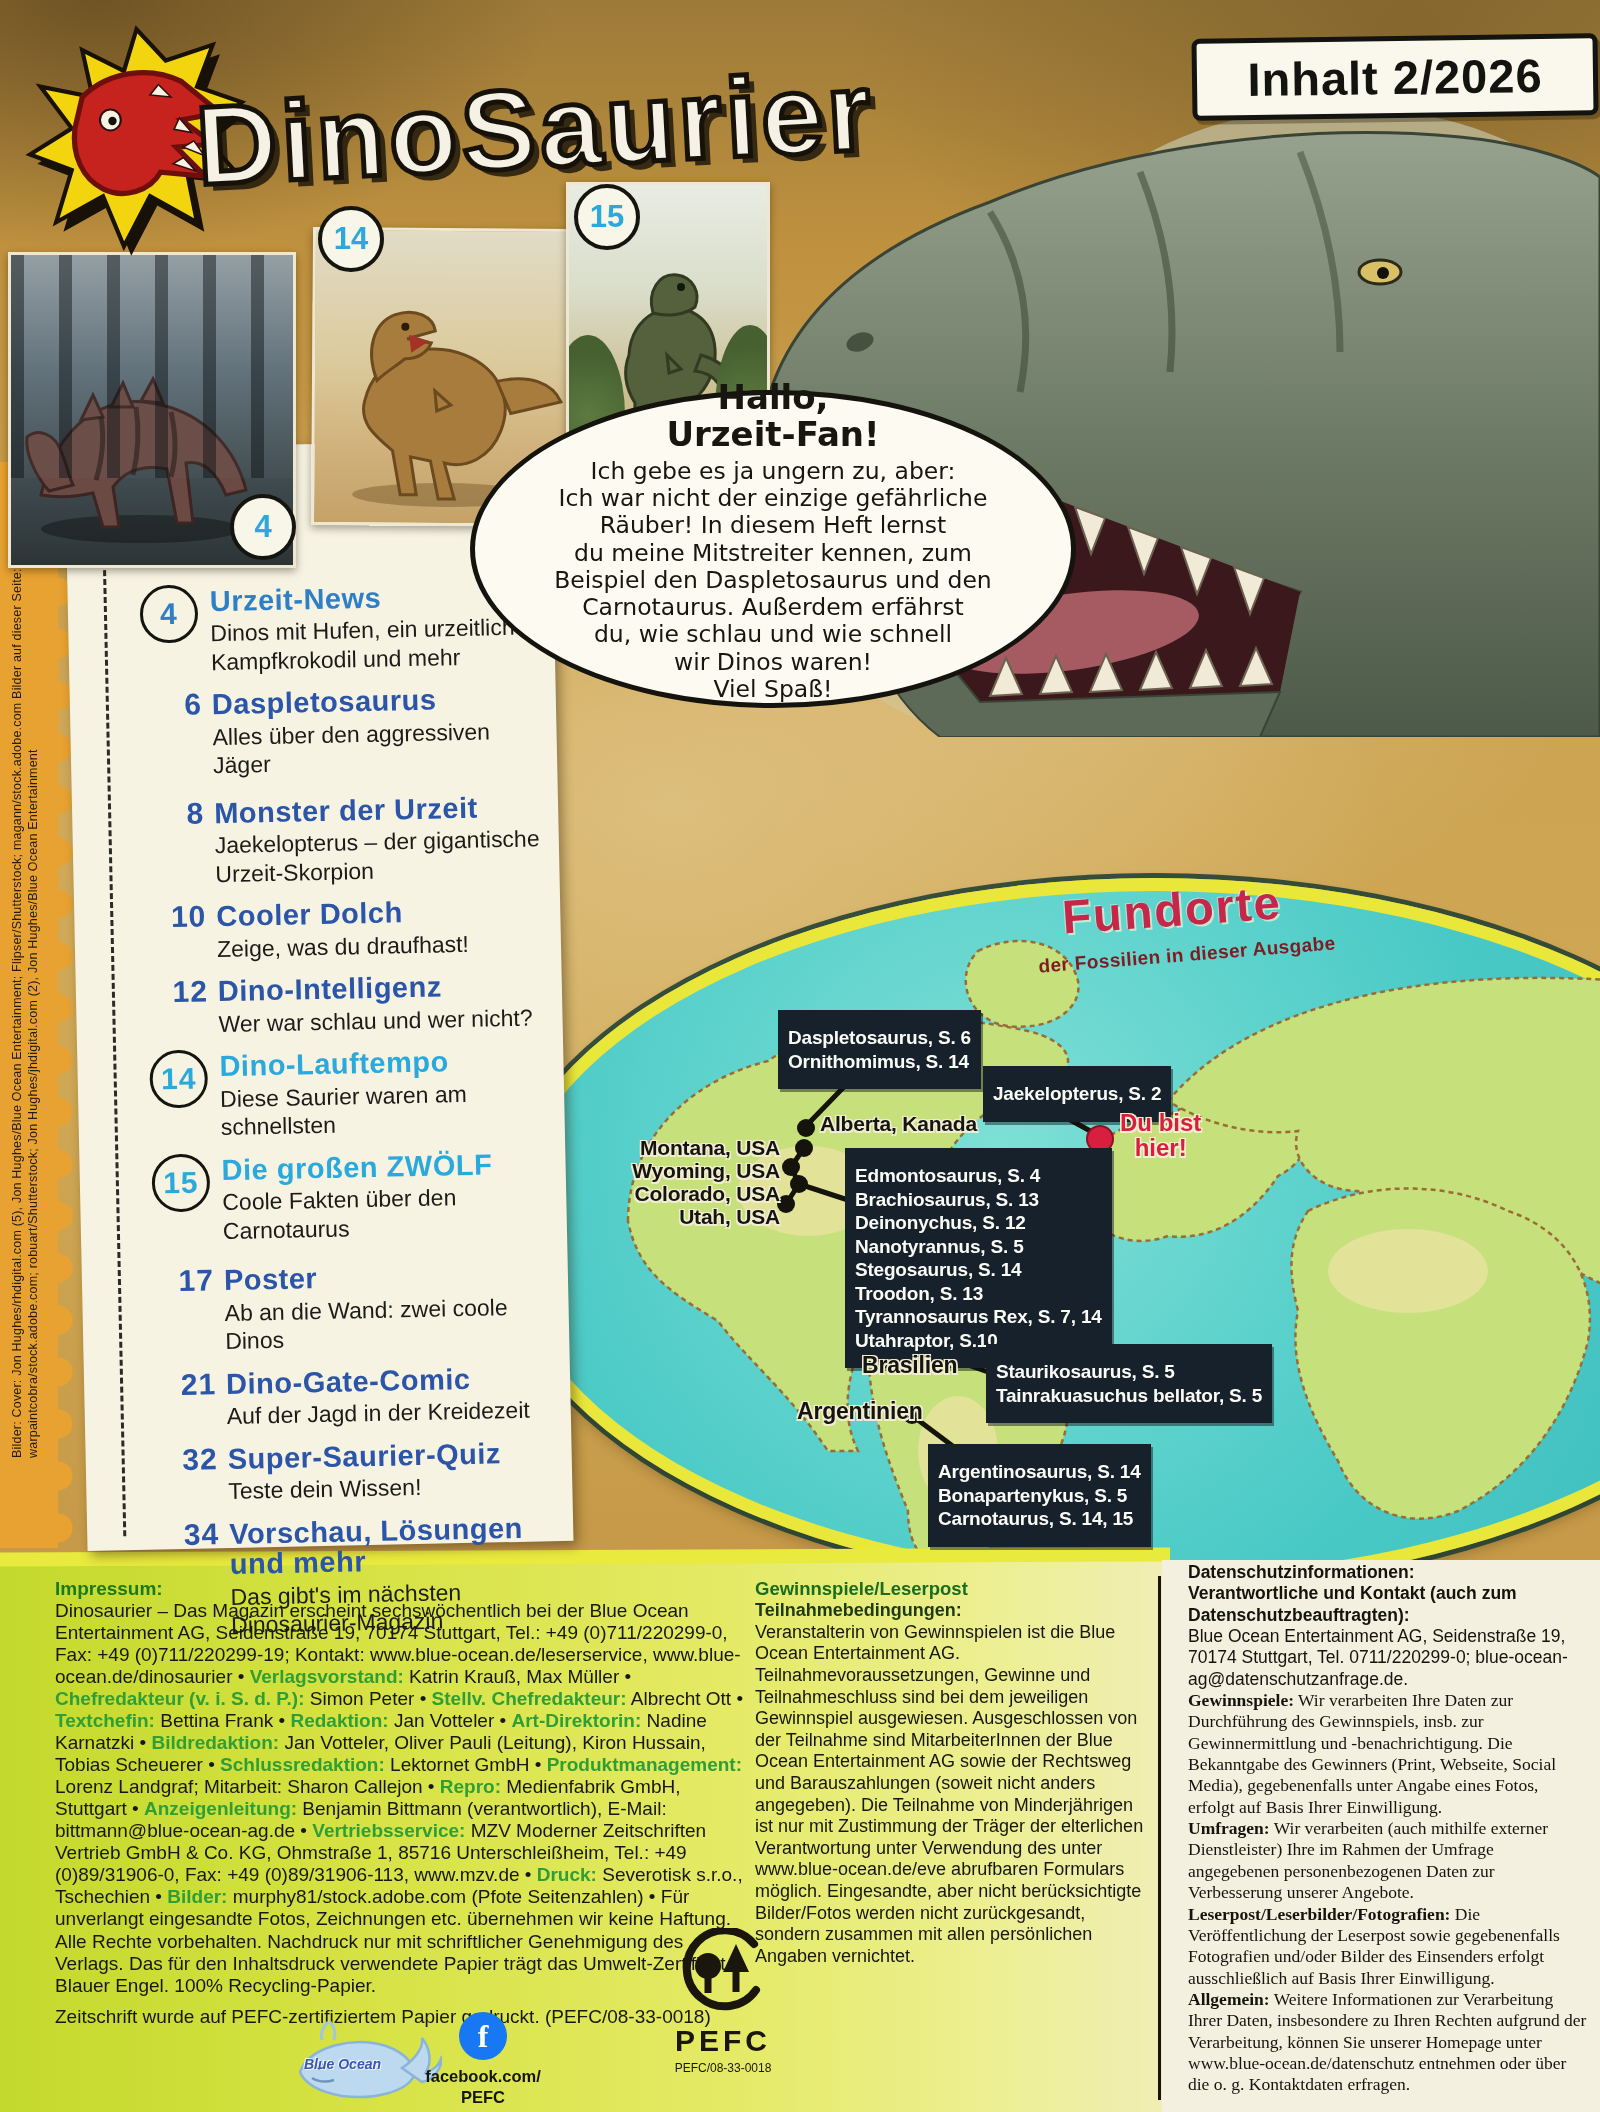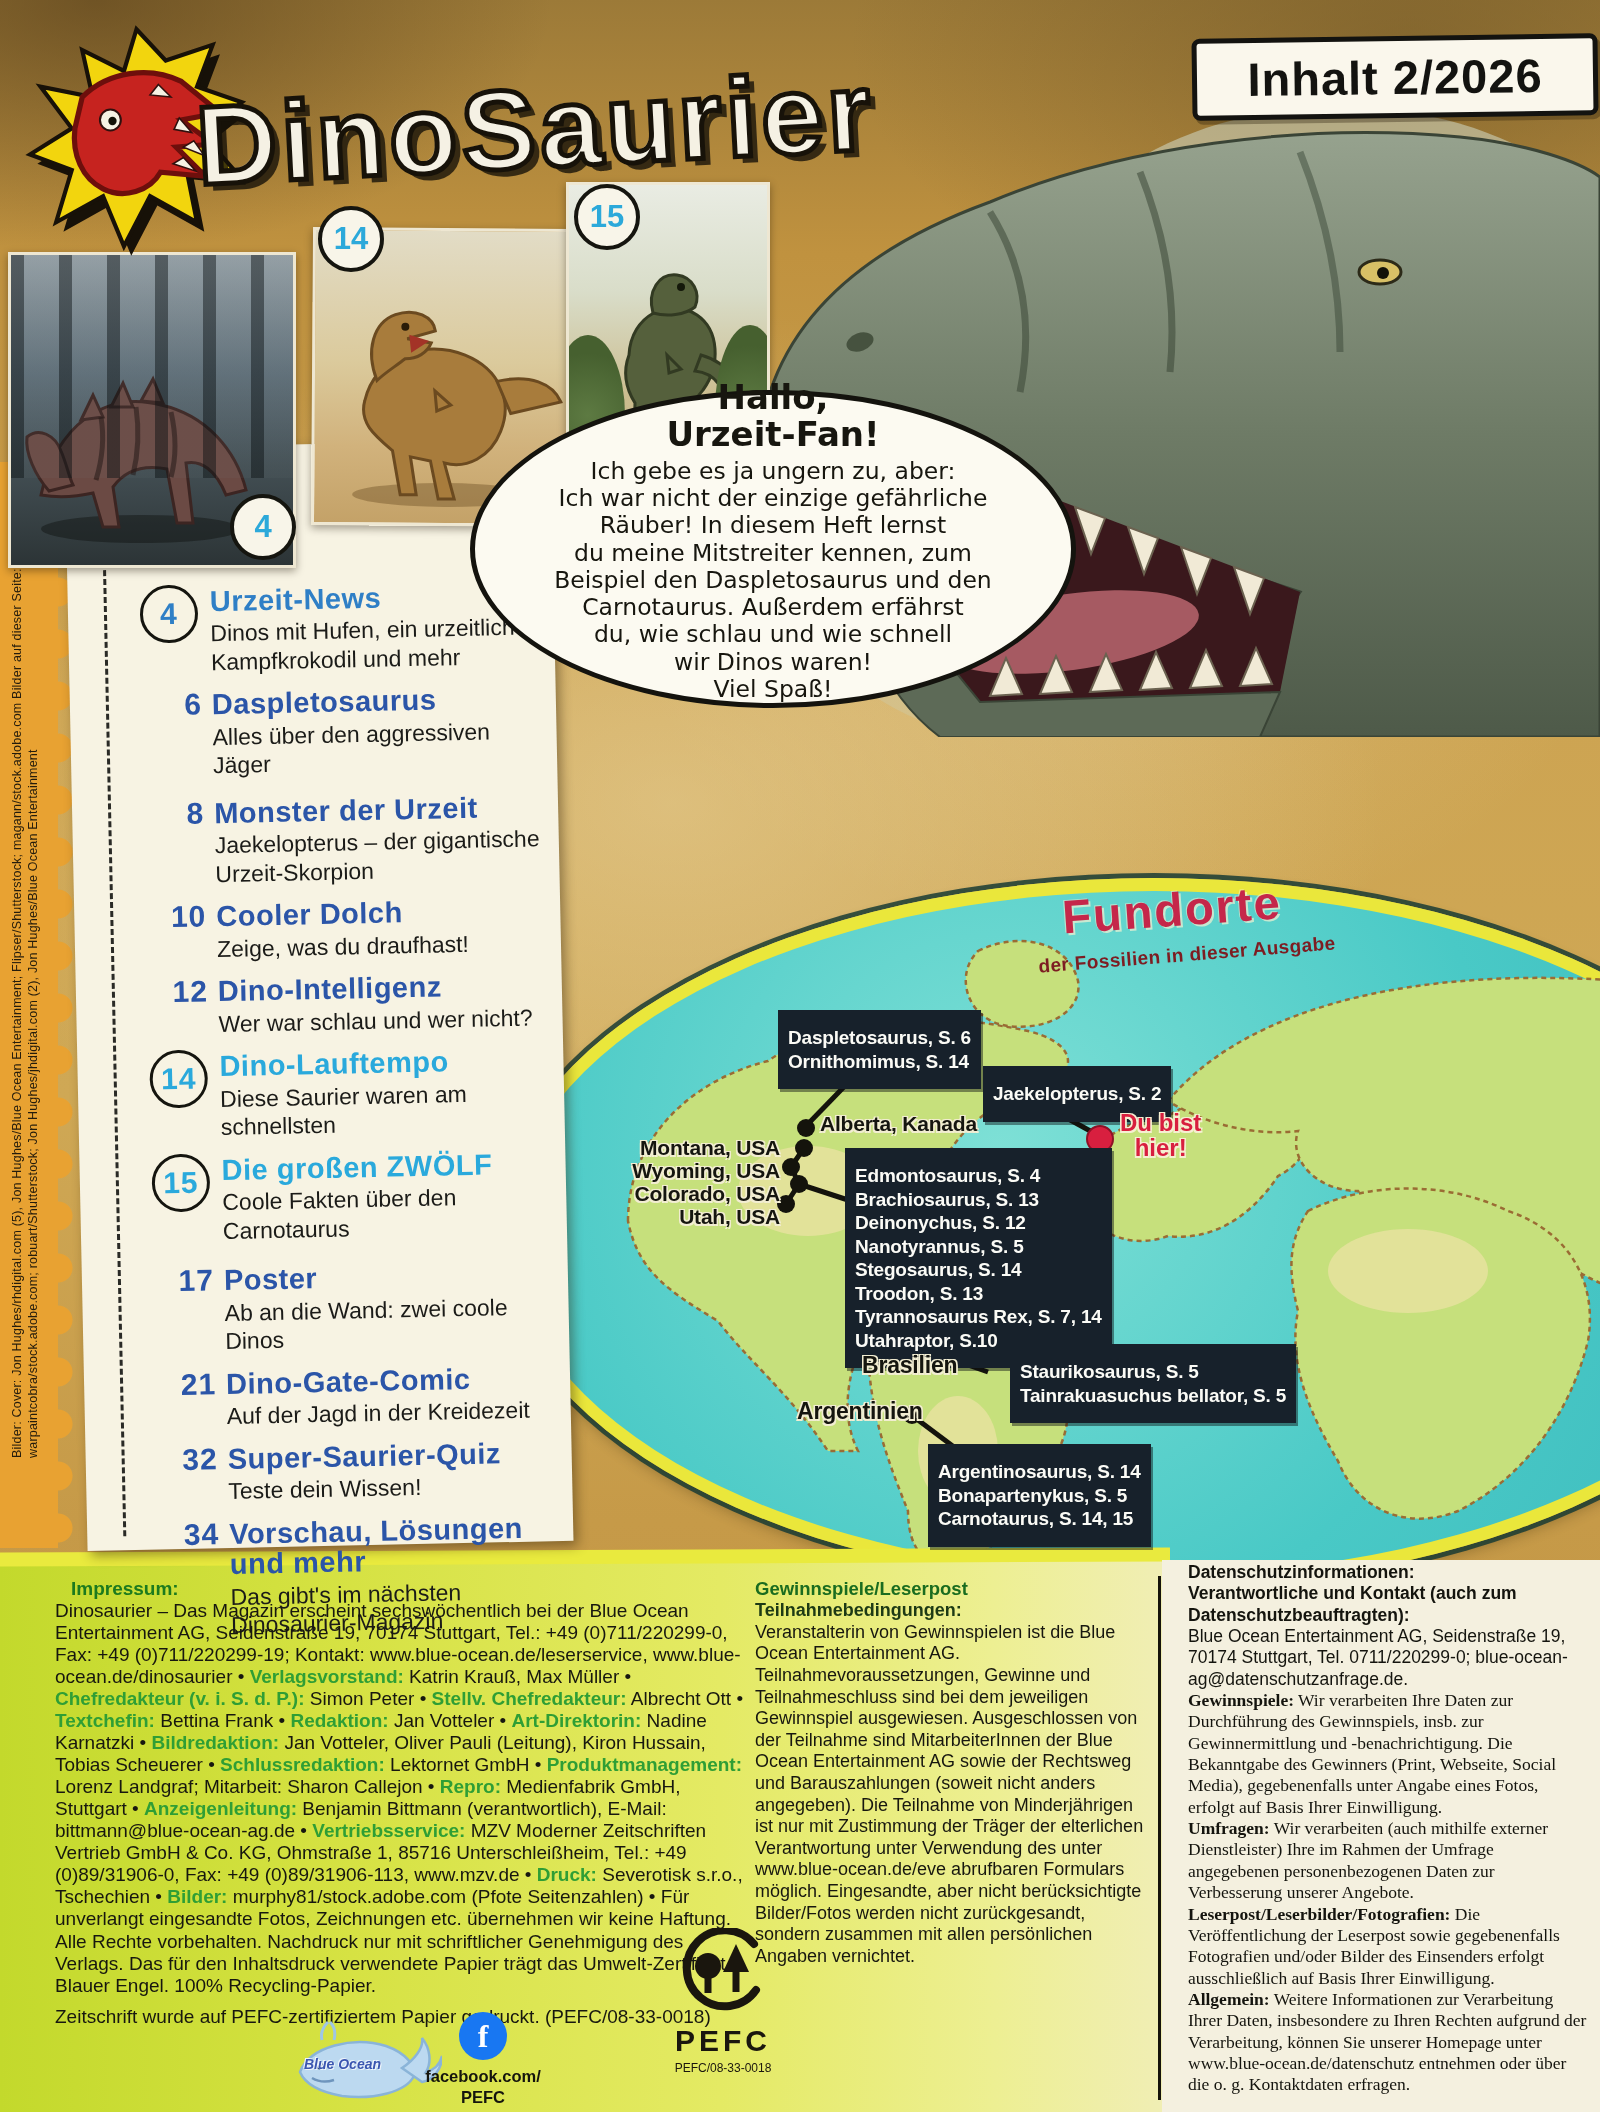--- a/index.html
+++ b/index.html
@@ -81,21 +81,21 @@
     text-shadow:1.5px 1.5px 0 #f6efd2,-1.5px -1.5px 0 #f6efd2,1.5px -1.5px 0 #f6efd2,-1.5px 1.5px 0 #f6efd2;}
 
   
   .panel{left:0;top:1560px;width:1600px;height:552px;z-index:2;
     background:linear-gradient(90deg,#c3d92c 0%,#d6e243 22%,#e4ea64 45%,#edef92 62%,#f0eeb2 72%,#f1eecb 80%);}
   .panel-streak{left:0;top:1550px;width:1170px;height:14px;background:#e9ea3e;transform:rotate(-.25deg);z-index:2;}
   .white-panel{left:1162px;top:1560px;width:438px;height:552px;background:#f4f0df;z-index:2;}
   .v-divider{left:1158px;top:1576px;width:3px;height:524px;background:#15130a;z-index:3;}
   .col{z-index:3;color:#17170f;}
   .col1{left:55px;top:1578px;width:690px;font-size:19px;line-height:1.16;}
-  .col1 .head{color:#1c7a1e;font-weight:900;margin-left:16px;}
+  .col1 .head{color:#1c7a1e;font-weight:900;}
   .sg.l{color:#2f9e35;font-weight:bold;}
   .pefc-note{margin-top:9px;}
   .col2{left:755px;top:1578px;width:398px;font-size:18px;line-height:1.2;}
   .col2 .head{color:#1a6c1f;font-weight:900;font-size:18.5px;}
   .col2 .subhead{font-weight:900;color:#1d3a14;}
   .col3{left:1188px;top:1562px;width:400px;font-size:17.5px;line-height:1.22;color:#14140e;}
   .col3 .h{font-weight:900;}
   .col3 p{margin:0;font-family:Liberation Serif, serif;}
 
   
@@ -406,21 +406,21 @@
 Ornithomimus, S. 14</div>
   <div class="abs map-box pre" style="left:845px;top:1148px;">Edmontosaurus, S. 4
 Brachiosaurus, S. 13
 Deinonychus, S. 12
 Nanotyrannus, S. 5
 Stegosaurus, S. 14
 Troodon, S. 13
 Tyrannosaurus Rex, S. 7, 14
 Utahraptor, S.10</div>
   <div class="abs map-box pre" style="left:983px;top:1066px;">Jaekelopterus, S. 2</div>
-  <div class="abs map-box pre" style="left:986px;top:1344px;margin-left:24px;">Staurikosaurus, S. 5
+  <div class="abs map-box pre" style="left:986px;top:1344px;">Staurikosaurus, S. 5
 Tainrakuasuchus bellator, S. 5</div>
   <div class="abs map-box pre" style="left:928px;top:1444px;">Argentinosaurus, S. 14
 Bonapartenykus, S. 5
 Carnotaurus, S. 14, 15</div>
 
   <div class="abs map-label" style="left:820px;top:1112px;">Alberta, Kanada</div>
   <div class="abs map-label lbl-states pre" style="left:618px;top:1136px;width:162px;">Montana, USA
 Wyoming, USA
 Colorado, USA
 Utah, USA</div>

